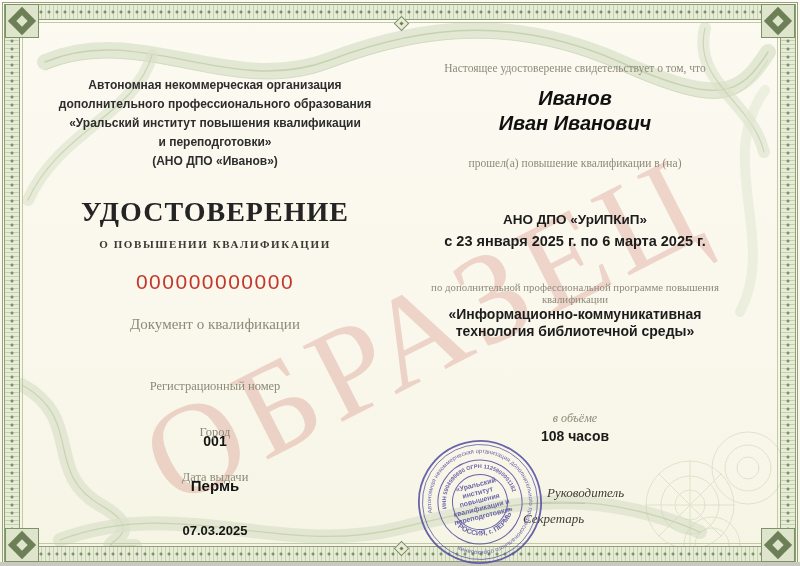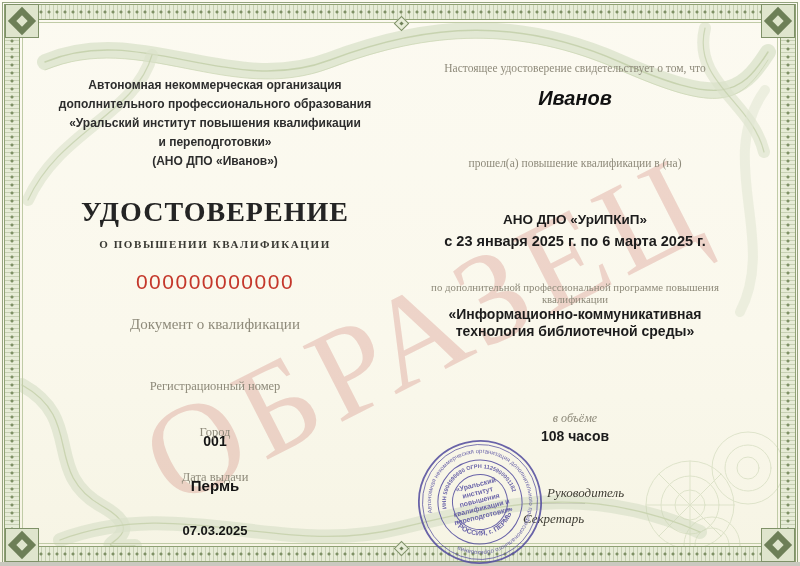--- a/index.html
+++ b/index.html
@@ -136,20 +136,21 @@
   <div class="abs col-left field-label reg-label">Регистрационный номер</div>
   <div class="abs col-left field-value reg-value">001</div>
   <div class="abs col-left field-label city-label">Город</div>
   <div class="abs col-left field-value city-value">Пермь</div>
   <div class="abs col-left field-label date-label">Дата выдачи</div>
   <div class="abs col-left field-value date-value">07.03.2025</div>
 
   <div class="abs col-right intro">Настоящее удостоверение свидетельствует о том, что</div>
   <div class="abs col-right person">
     <div>Иванов</div>
+    <div>Иван Иванович</div>
   </div>
   <div class="abs col-right completed">прошел(а) повышение квалификации в (на)</div>
   <div class="abs col-right org-short">АНО ДПО «УрИПКиП»</div>
   <div class="abs col-right period">с 23 января 2025 г. по 6 марта 2025 г.</div>
   <div class="abs col-right program-label">по дополнительной профессиональной программе повышения квалификации</div>
   <div class="abs col-right program">«Информационно-коммуникативная технология библиотечной среды»</div>
   <div class="abs col-right volume-label">в объёме</div>
   <div class="abs col-right volume-value">108 часов</div>
   <div class="abs sig sig-head">Руководитель</div>
   <div class="abs sig-line"></div>

